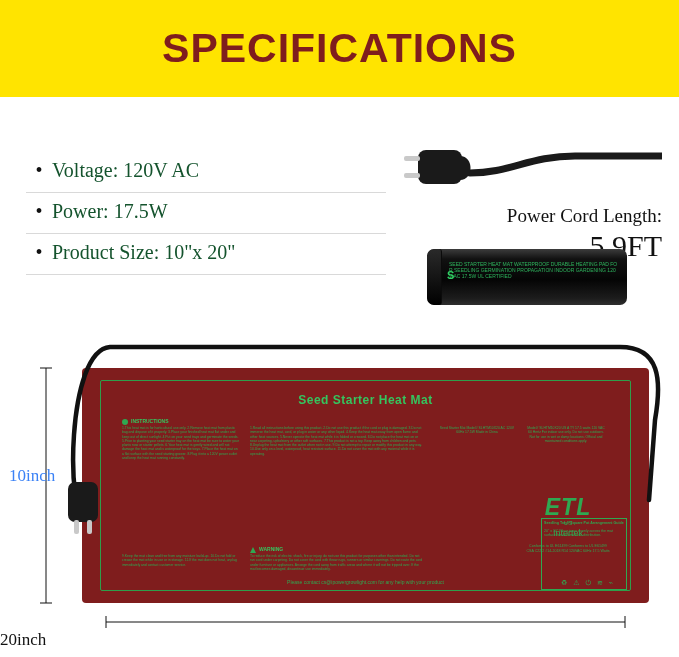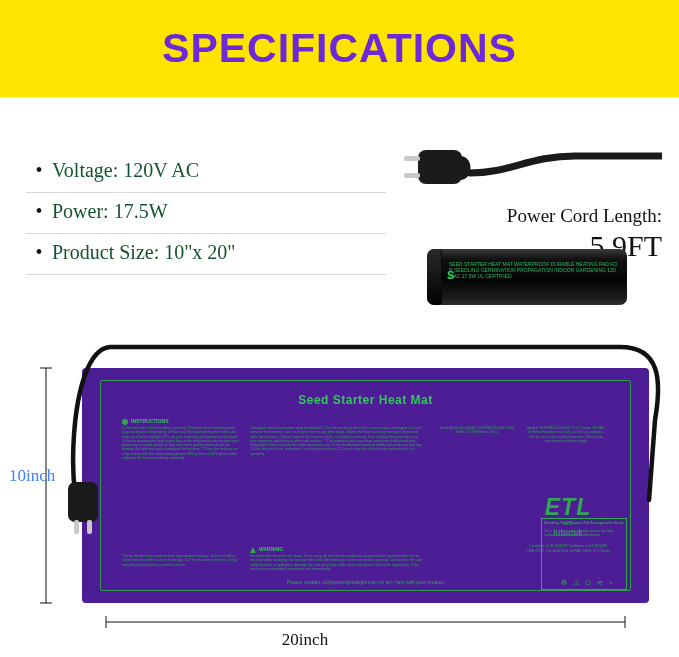--- a/index.html
+++ b/index.html
@@ -22,21 +22,21 @@
     display: flex;
     align-items: center;
     justify-content: center;
     box-sizing: border-box;
   }
   .header-title {
     font-family: "Liberation Sans", sans-serif;
     font-weight: bold;
     font-size: 41px;
     letter-spacing: 1px;
-    color: #6d28d9;
+    color: #7f1d1d;
     text-align: center;
   }
 
   
   .specs {
     position: absolute;
     left: 26px;
     top: 152px;
     width: 360px;
   }
@@ -122,21 +122,21 @@
     font-family: "Liberation Sans", sans-serif;
     font-weight: bold;
     font-size: 11px;
   }
   .mat {
     position: absolute;
     left: 82px;
     top: 368px;
     width: 567px;
     height: 235px;
-    background: #4c1d95;
+    background: #7f1d1d;
     border-radius: 4px;
   }
   .mat-inner {
     position: absolute;
     left: 18px; top: 12px; right: 18px; bottom: 12px;
     border: 1px solid #2f9e4a;
     border-radius: 2px;
   }
   .mat-title {
     position: absolute;
@@ -247,21 +247,20 @@
     left: 9px;
     top: 466px;
     font-size: 17px;
     color: #3b82f6;
   }
   .dim-width {
     position: absolute;
     left: 0;
     top: 630px;
     width: 610px;
-    text-align: center;
     font-size: 17px;
     color: #111;
   }
   svg.overlay {
     position: absolute;
     left: 0; top: 0;
     width: 679px; height: 657px;
     pointer-events: none;
   }
 </style>

